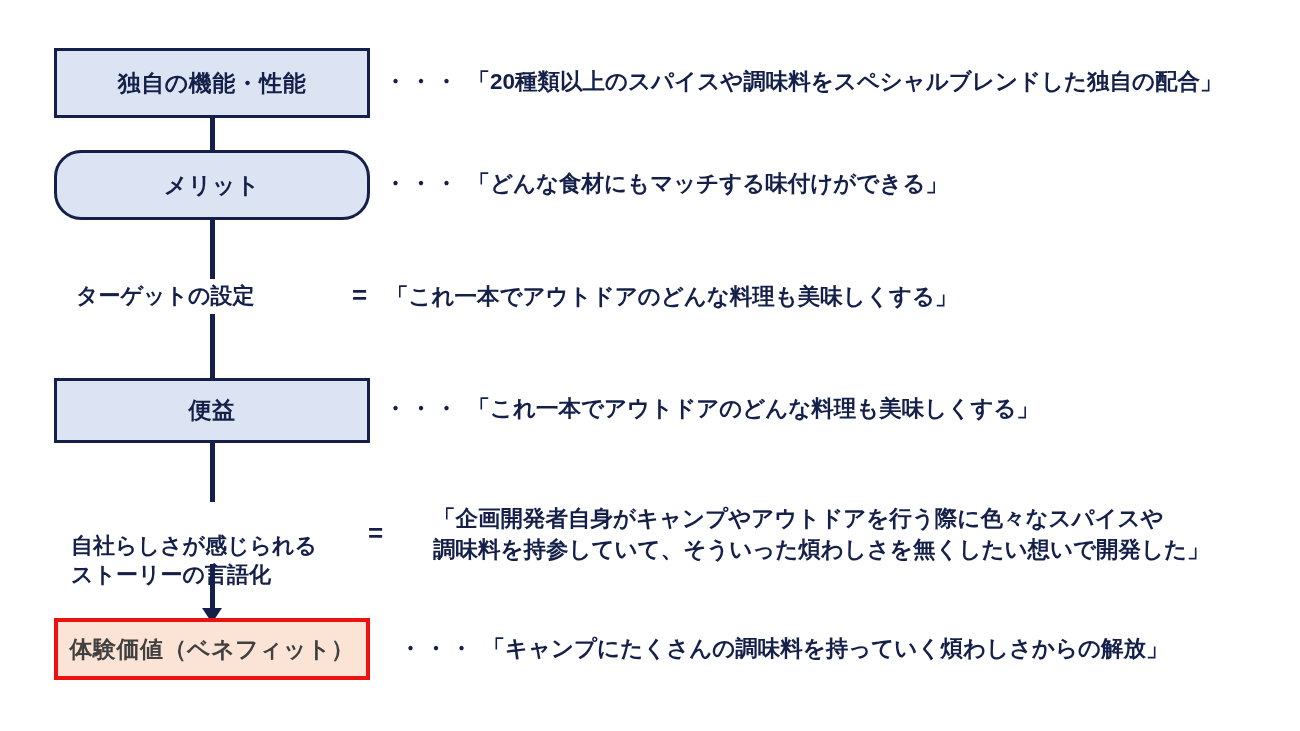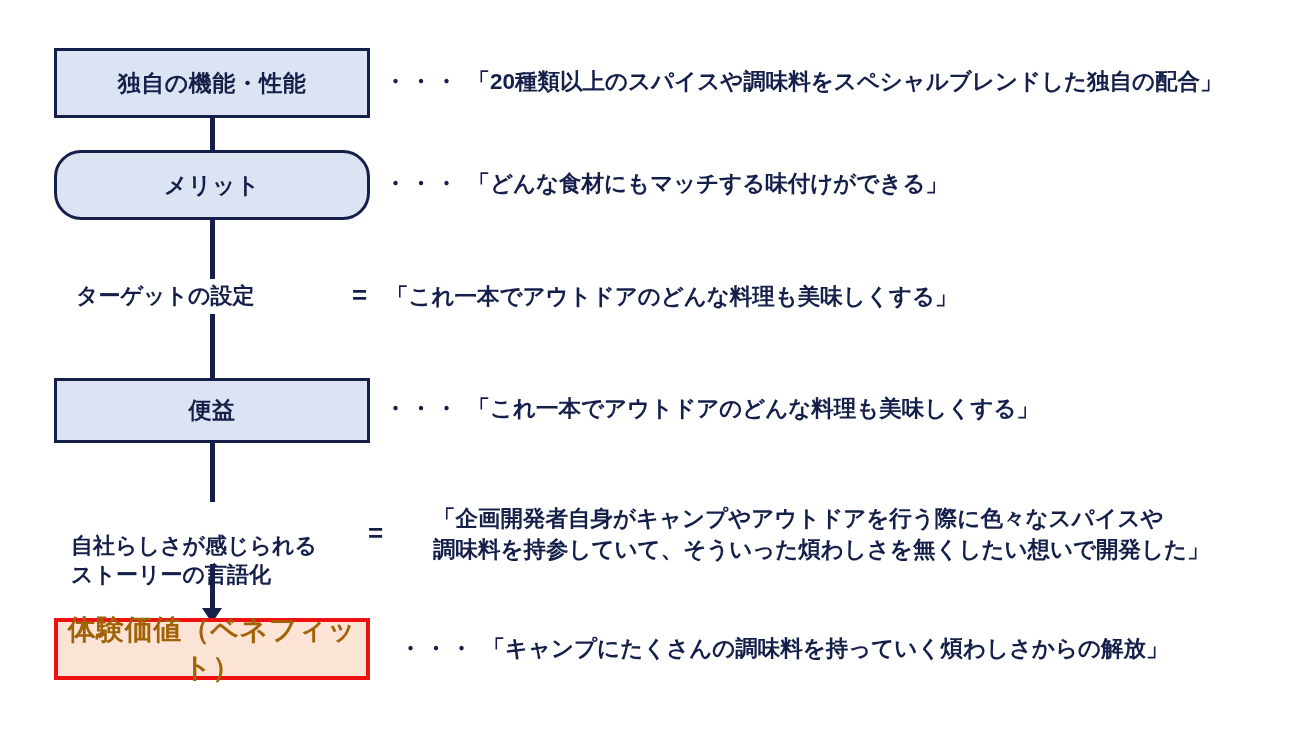--- a/index.html
+++ b/index.html
@@ -57,22 +57,22 @@
   }
   .node-box.blue {
     background: #dce3f2;
     border: 3px solid #15204a;
     color: #15204a;
     font-size: 23px;
   }
   .node-box.red {
     background: #fbe4d5;
     border: 4px solid #ee1111;
-    color: #a16207;
-    font-size: 28px;
+    color: #404040;
+    font-size: 23px;
   }
 
   
   .plain-label {
     position: absolute;
     left: 38px;
     width: 316px;
     text-align: left;
     font-weight: bold;
     font-size: 22px;

